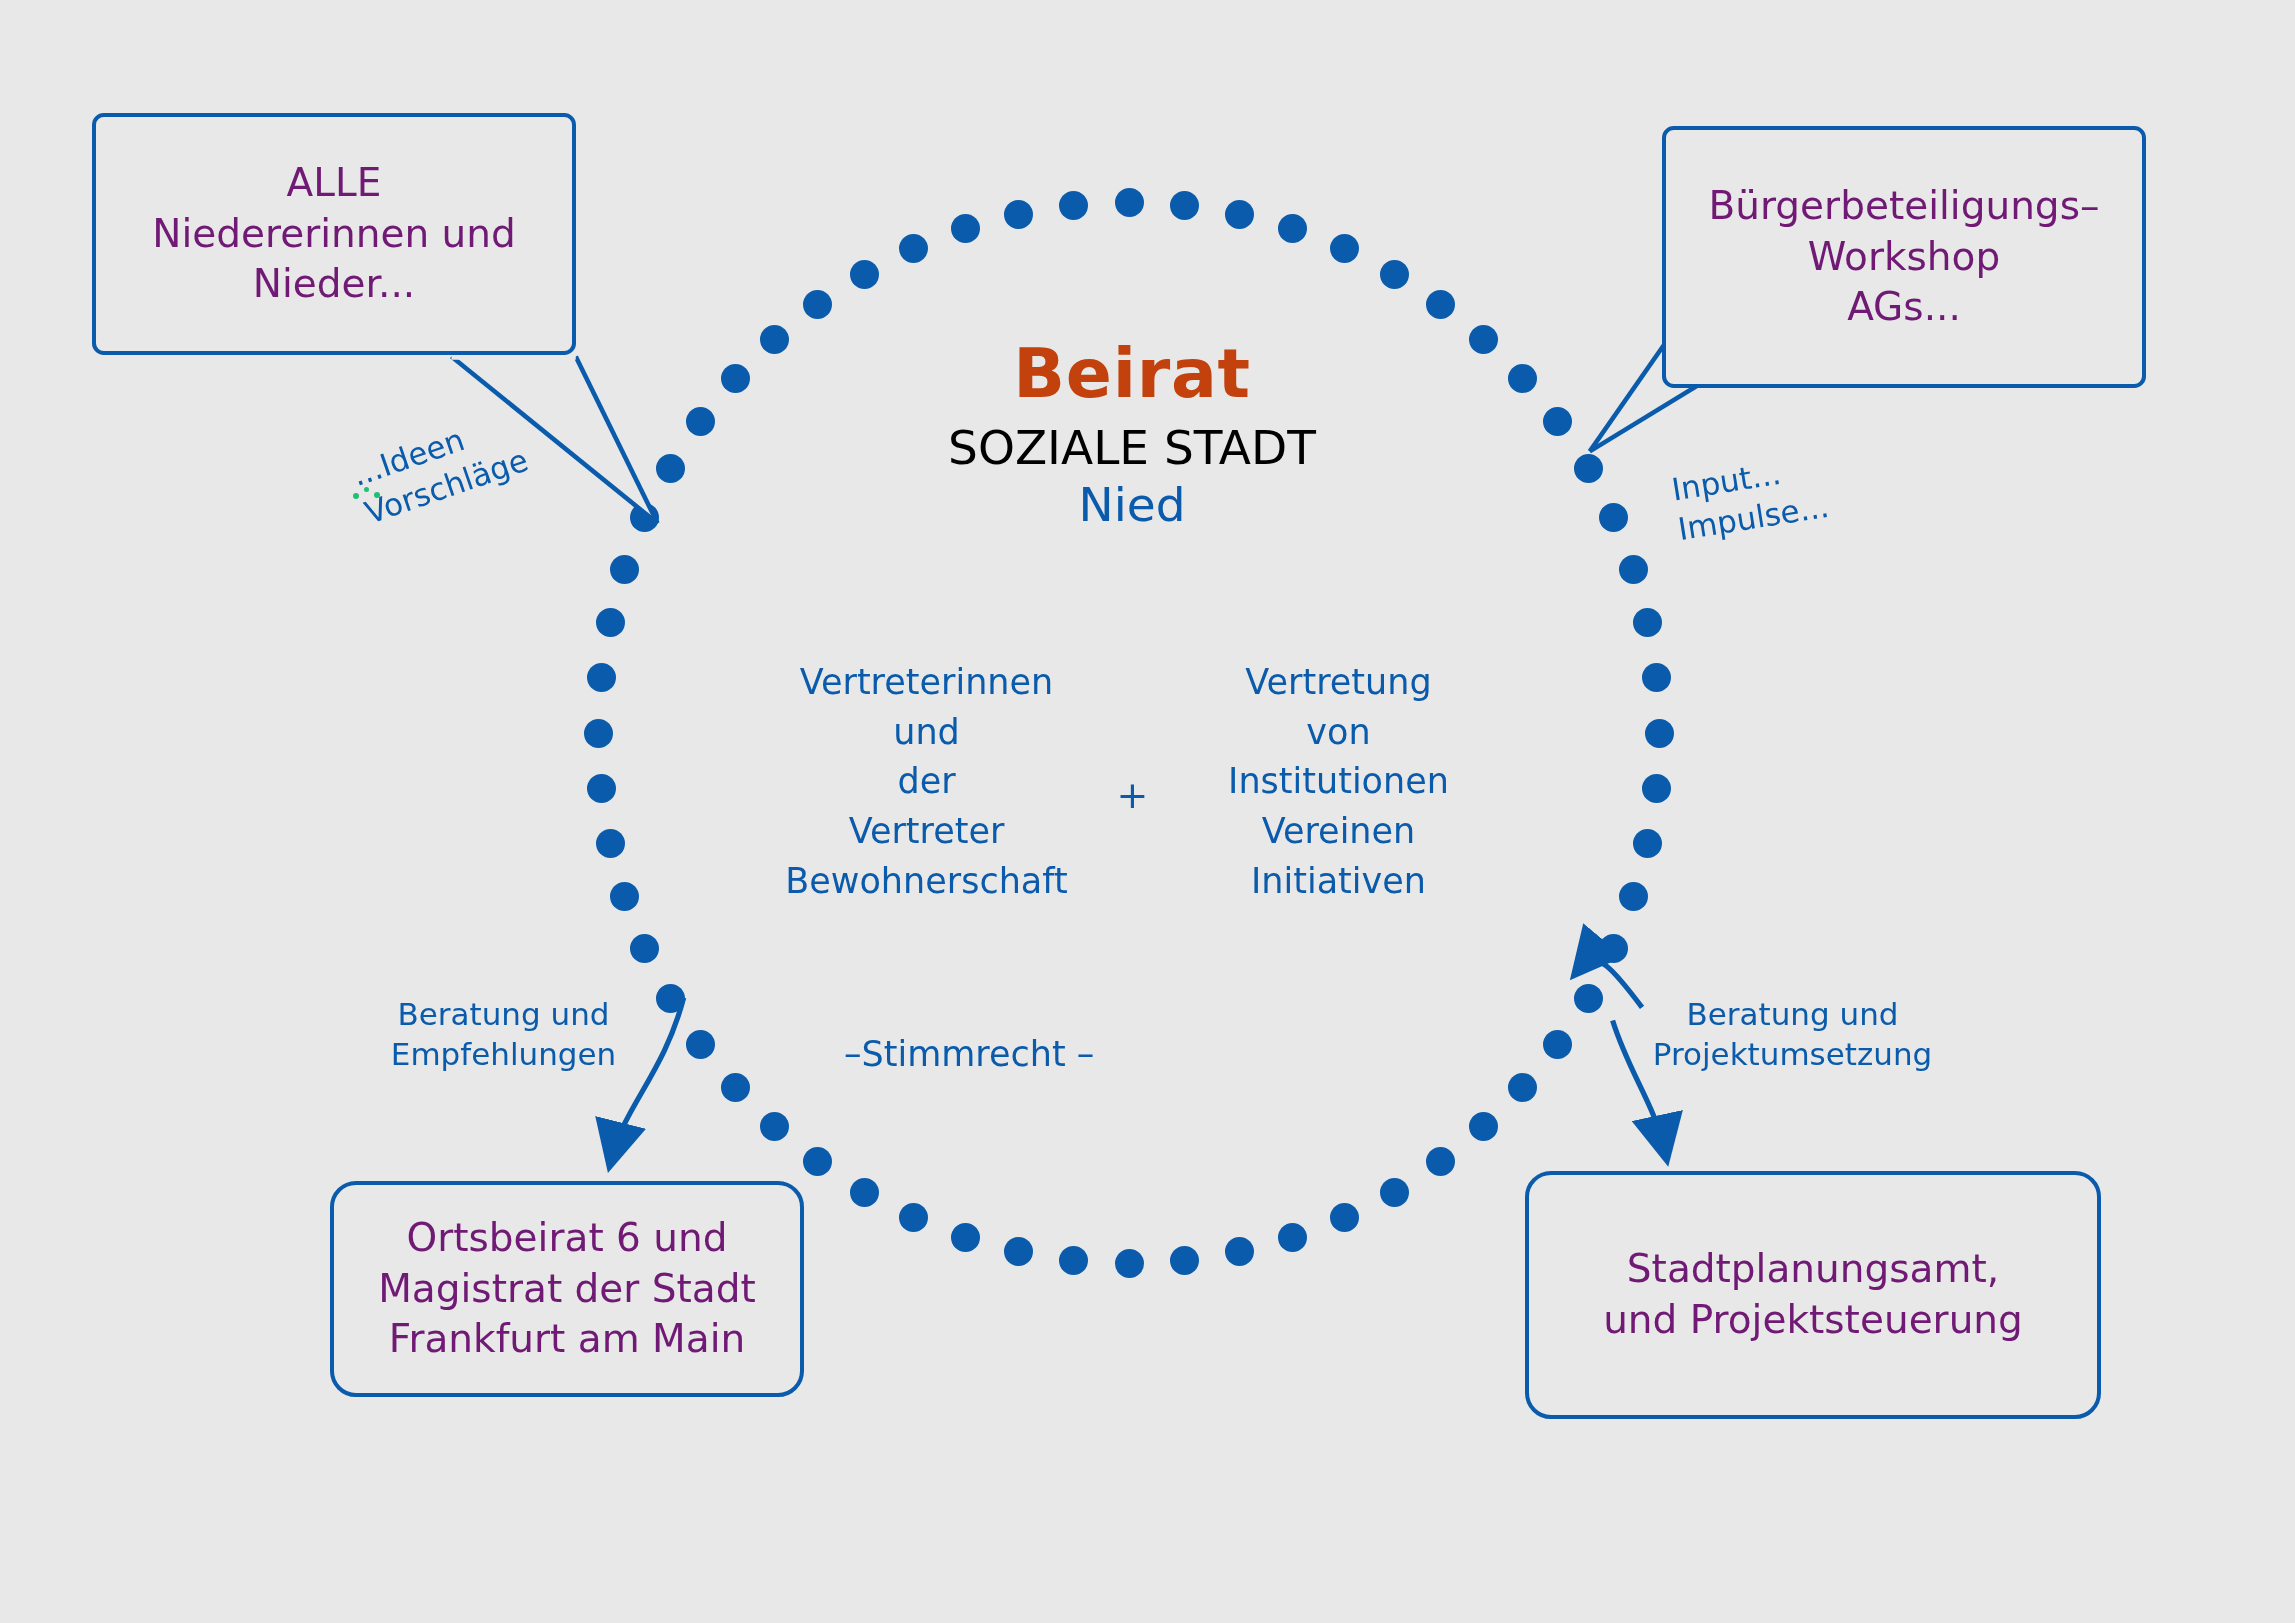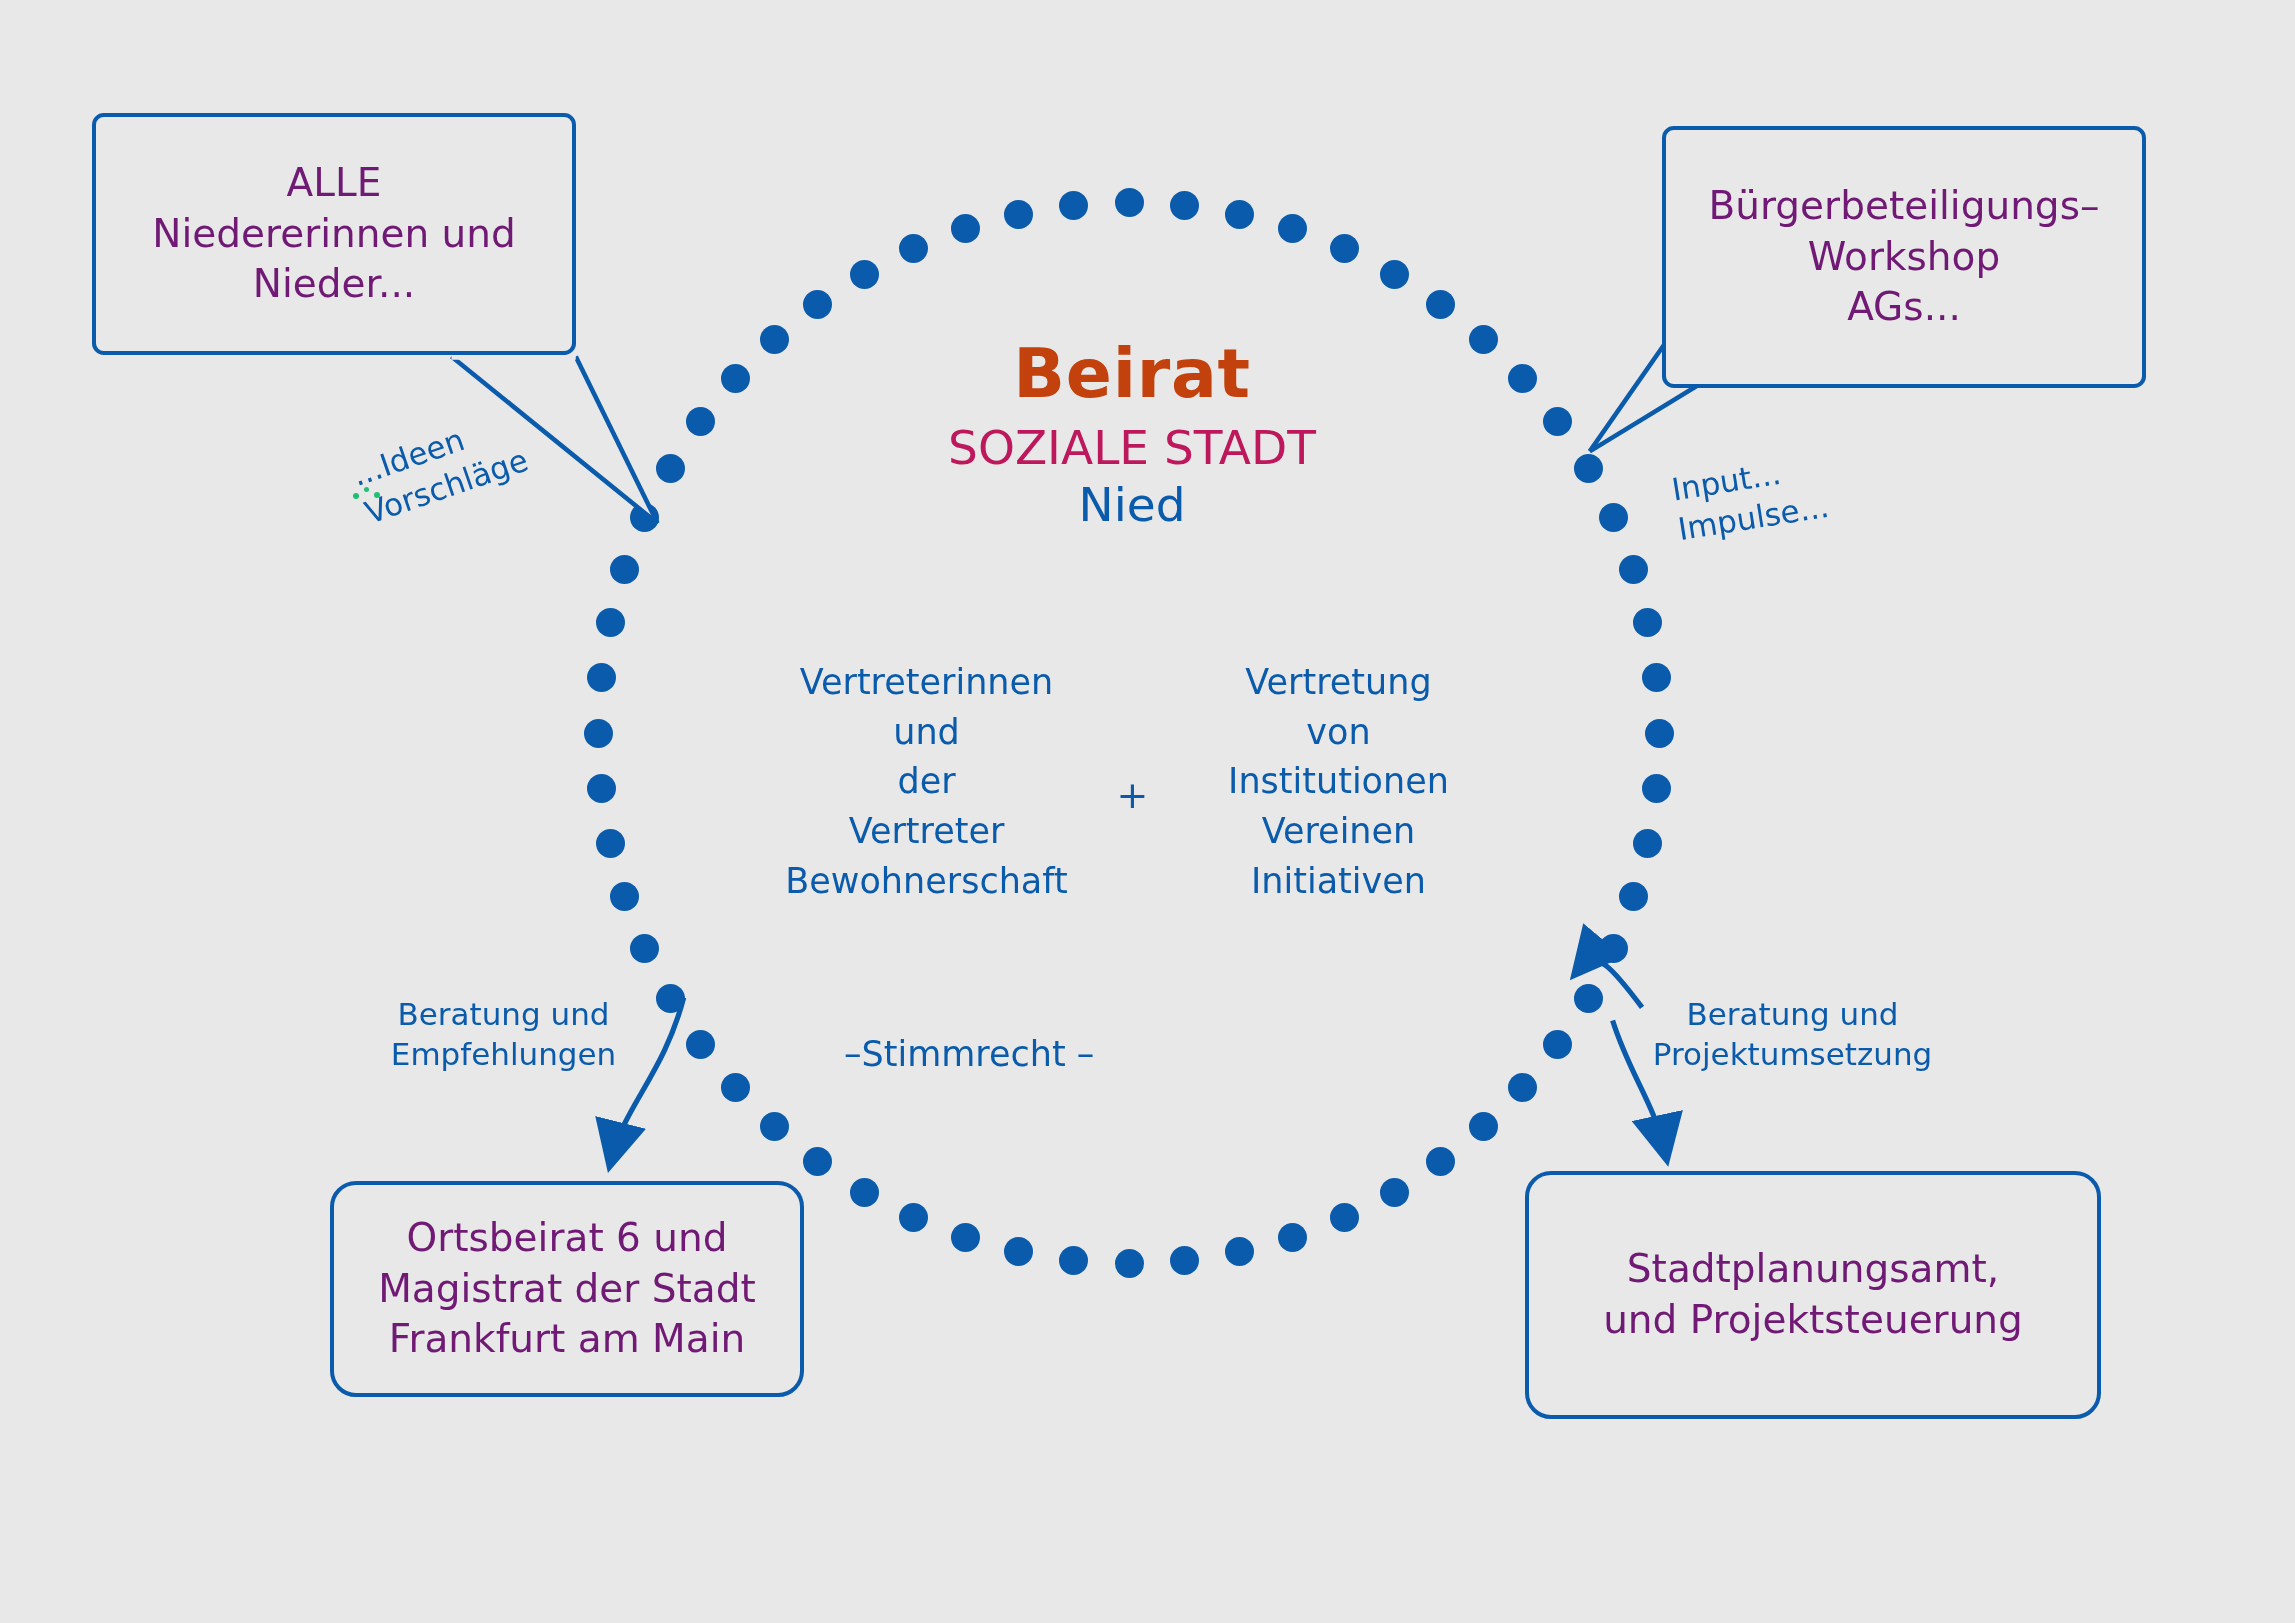--- a/index.html
+++ b/index.html
@@ -51,21 +51,21 @@
     font-size: 68px;
     font-weight: 700;
     letter-spacing: 0.7px;
     line-height: 1.0;
     color: #c2410c;
   }
   #soziale-stadt {
     font-size: 47px;
     line-height: 1.22;
     margin-top: 10.5px;
-    color: #be185d;
+    color: #000000;
   }
   #nied {
     font-size: 47px;
     line-height: 1.22;
     color: #0a5bab;
   }
 
   
   #columns {
     position: absolute;

